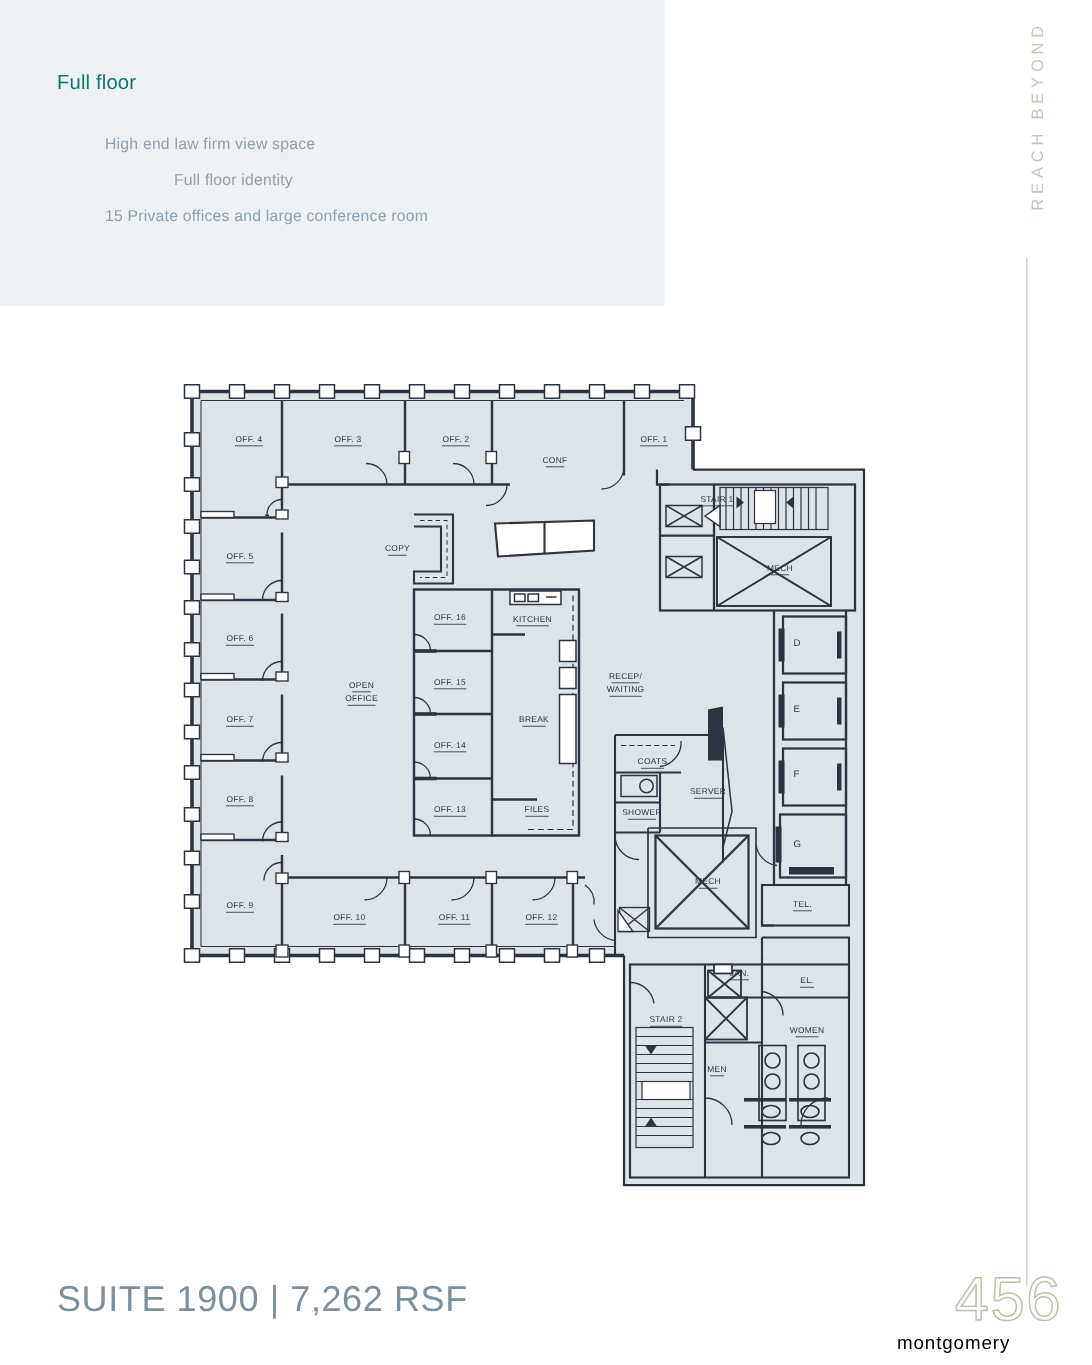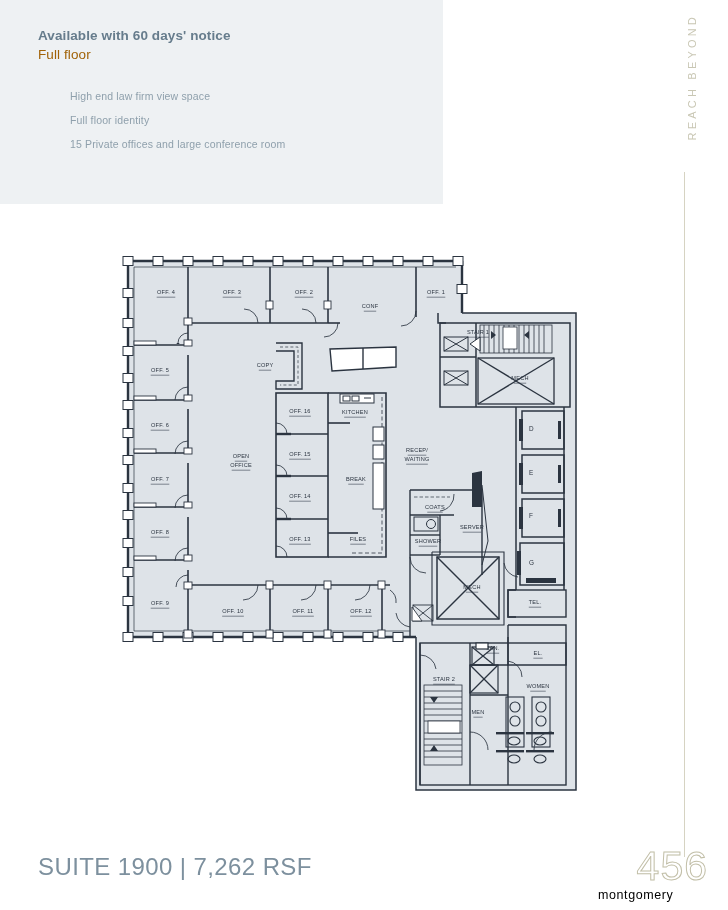--- a/index.html
+++ b/index.html
@@ -14,29 +14,29 @@
     position:absolute;left:0;top:0;width:443px;height:204px;
     background:#eef1f3;
   }
   #info-title{
     position:absolute;left:38px;top:28px;
     font-size:13.5px;font-weight:bold;color:#667c8c;letter-spacing:.1px;
     white-space:nowrap;
   }
   #info-sub{
     position:absolute;left:38px;top:47px;
-    font-size:13.5px;font-weight:normal;color:#a16207;letter-spacing:.1px;
+    font-size:13.5px;font-weight:normal;color:#0f766e;letter-spacing:.1px;
     white-space:nowrap;
   }
   .bullet{
     position:absolute;left:38px;
     font-size:10.5px;color:#8fa0ac;letter-spacing:.15px;white-space:nowrap;padding-left:32px;
   }
   #bullet-0{top:90px;}
-  #bullet-1{top:114px;}
+  #bullet-1{top:114px;margin-left:46px;}
   #bullet-2{top:138px;}
 
   
   #reach-beyond{
     position:absolute;right:30px;top:14px;
     font-size:11px;letter-spacing:3.2px;color:#c9c7b4;
     writing-mode:vertical-rl;transform:rotate(180deg);
     white-space:nowrap;
   }
   #rail-line{
@@ -72,21 +72,20 @@
     font-size:5.6px;fill:#2b3440;letter-spacing:.2px;
     text-anchor:middle;dominant-baseline:middle;
   }
   .rmlabel.elev{font-size:6.4px;text-anchor:start;}
   .ul{stroke:#2b3440;stroke-width:.55;}
 </style>
 </head>
 <body>
 
 <div id="info-panel">
-  <div id="info-title">Available with 60 days' notice</div>
   <div id="info-sub">Full floor</div>
   <div class="bullet" id="bullet-0">High end law firm view space</div>
   <div class="bullet" id="bullet-1">Full floor identity</div>
   <div class="bullet" id="bullet-2">15 Private offices and large conference room</div>
 </div>
 
 <div id="reach-beyond">REACH BEYOND</div>
 <div id="rail-line"></div>
 
 <div id="plan-wrap">

